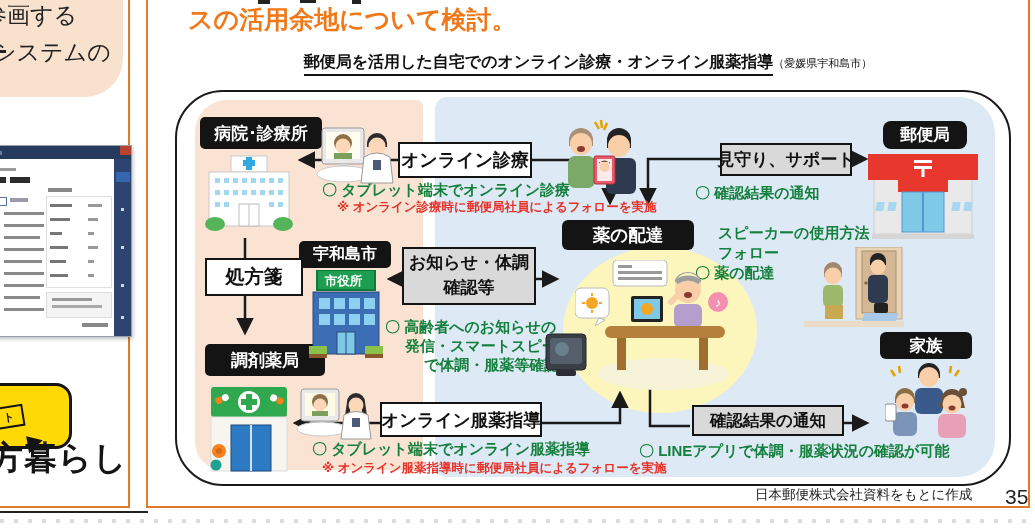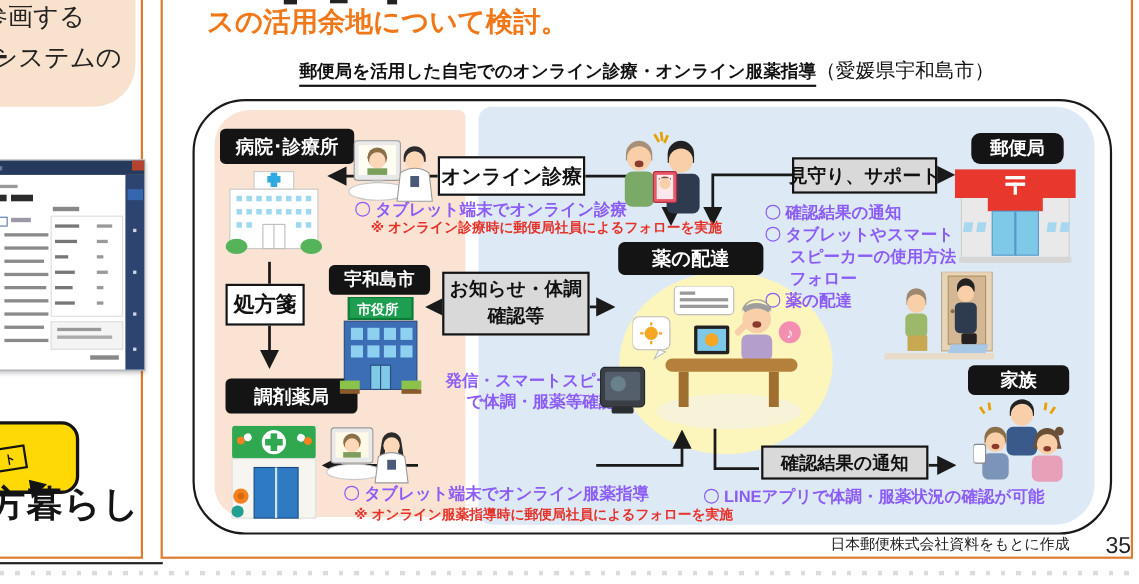--- a/index.html
+++ b/index.html
@@ -6,21 +6,21 @@
   #root{position:relative;width:1035px;height:531px;background:#fff;overflow:hidden;
         font-family:"Liberation Sans","DejaVu Sans",sans-serif;color:#111;}
   .abs{position:absolute;}
   .panel{position:absolute;background:#fff;border:2px solid #DE7B2C;box-sizing:border-box;}
   .black-label{position:absolute;background:#141414;color:#fff;font-weight:bold;
                display:flex;align-items:center;justify-content:center;border-radius:5px;white-space:nowrap;z-index:4;}
   .flow-box{position:absolute;background:#fff;border:2.5px solid #141414;font-weight:bold;
             display:flex;align-items:center;justify-content:center;text-align:center;
             box-sizing:border-box;white-space:nowrap;z-index:4;}
   .flow-box.gray{background:#D9D9D9;}
-  .bullet{position:absolute;font-weight:bold;font-size:15px;white-space:nowrap;z-index:4;color:#8b5cf6;}
+  .bullet{position:absolute;font-weight:bold;font-size:15px;white-space:nowrap;z-index:4;color:#15803d;}
   .note-red{position:absolute;font-weight:bold;font-size:12.5px;white-space:nowrap;z-index:4;color:#E5332A;}
   .illo{position:absolute;z-index:4;}
   .bar{position:absolute;}
   .frag{position:absolute;background:#222;z-index:3;}
 </style>
 </head>
 <body>
 
 <div id="root">
 
@@ -92,21 +92,21 @@
   </div>
   <div class="abs" style="left:-10px;top:436px;font-size:33px;font-weight:900;color:#141414;letter-spacing:1px;z-index:3;white-space:nowrap;">方暮らし</div>
 
   <div class="frag" style="left:258px;top:0;width:12px;height:4px;"></div>
   <div class="frag" style="left:300px;top:0;width:16px;height:3px;"></div>
   <div class="frag" style="left:352px;top:0;width:9px;height:4px;"></div>
 
   <div class="abs" style="left:188px;top:3px;font-size:25px;font-weight:bold;color:#F07818;white-space:nowrap;z-index:3;">スの活用余地について検討。</div>
   <div class="abs" style="left:146px;top:52px;width:884px;display:flex;justify-content:center;align-items:baseline;z-index:3;white-space:nowrap;">
     <span style="font-size:16px;font-weight:bold;border-bottom:2px solid #141414;padding-bottom:1px;">郵便局を活用した自宅でのオンライン診療・オンライン服薬指導</span>
-    <span style="font-size:18px;">（愛媛県宇和島市）</span>
+    <span style="font-size:11px;">（愛媛県宇和島市）</span>
   </div>
 
   <div class="abs" style="left:175px;top:90px;width:832px;height:392px;border:2.5px solid #1a1a1a;border-radius:48px;background:#fff;z-index:3;">
 
     <div class="abs" style="left:18px;top:8px;width:228px;height:370px;background:#FAE3D3;border-radius:32px 6px 6px 28px;z-index:1;"></div>
     <div class="abs" style="left:258px;top:5px;width:560px;height:380px;background:#DDE9F5;border-radius:12px 36px 36px 12px;z-index:1;"></div>
     <div class="abs" style="left:386px;top:155px;width:194px;height:166px;background:#FCF6BC;border-radius:50%;z-index:2;"></div>
 
     <svg class="abs" style="left:0;top:0;z-index:3;" width="832" height="392" viewBox="0 0 832 392">
       <defs>
@@ -151,34 +151,37 @@
     <div class="flow-box gray" style="left:543px;top:51px;width:132px;height:33px;font-size:17px;">
       <span>見守り、サポート</span>
       </div>
     <div class="flow-box" style="left:221px;top:50px;width:134px;height:36px;font-size:18px;">
       <span>オンライン診療</span>
       </div>
     <div class="flow-box gray" style="left:225px;top:155px;width:134px;height:58px;font-size:17px;flex-direction:column;line-height:1.45;">
       <span>お知らせ・体調</span>
       <span>確認等</span>
       </div>
-    <div class="flow-box" style="left:28px;top:166px;width:72px;height:38px;font-size:19px;">
+    <div class="flow-box" style="left:28px;top:166px;width:98px;height:38px;font-size:19px;">
       <span>処方箋</span>
+      </div>
+    <div class="flow-box" style="left:203px;top:310px;width:162px;height:35px;font-size:17.5px;">
+      <span>オンライン服薬指導</span>
       </div>
     <div class="flow-box gray" style="left:515px;top:313px;width:152px;height:31px;font-size:16.5px;">
       <span>確認結果の通知</span>
       </div>
 
     <div class="bullet" style="left:145px;top:89px;">〇 タブレット端末でオンライン診療</div>
     <div class="note-red" style="left:160px;top:107px;">※ オンライン診療時に郵便局社員によるフォローを実施</div>
     <div class="bullet" style="left:518px;top:92px;">〇 確認結果の通知</div>
-    <div class="bullet" style="left:518px;top:112px;">〇 タブレットやスマート</div>
     <div class="bullet" style="left:541px;top:132px;">スピーカーの使用方法</div>
     <div class="bullet" style="left:541px;top:152px;">フォロー</div>
     <div class="bullet" style="left:518px;top:172px;">〇 薬の配達</div>
+    <div class="bullet" style="left:208px;top:226px;">〇 高齢者へのお知らせの</div>
     <div class="bullet" style="left:228px;top:245px;">発信・スマートスピーカー</div>
     <div class="bullet" style="left:228px;top:264px;margin-left:19px;">で体調・服薬等確認</div>
     <div class="bullet" style="left:135px;top:348px;text-align:center;">〇 タブレット端末でオンライン服薬指導</div>
     <div class="note-red" style="left:145px;top:368px;">※ オンライン服薬指導時に郵便局社員によるフォローを実施</div>
     <div class="bullet" style="left:462px;top:350px;">〇 LINEアプリで体調・服薬状況の確認が可能</div>
 
     <svg class="illo" style="left:28px;top:62px;" width="88" height="78" viewBox="0 0 88 78">
       <rect x="26" y="2" width="36" height="16" fill="#fff" stroke="#c9c9c9"></rect>
       <rect x="41" y="3" width="6" height="13" fill="#2FA9E0"></rect>
         <rect x="38" y="6" width="12" height="6" fill="#2FA9E0"></rect>

